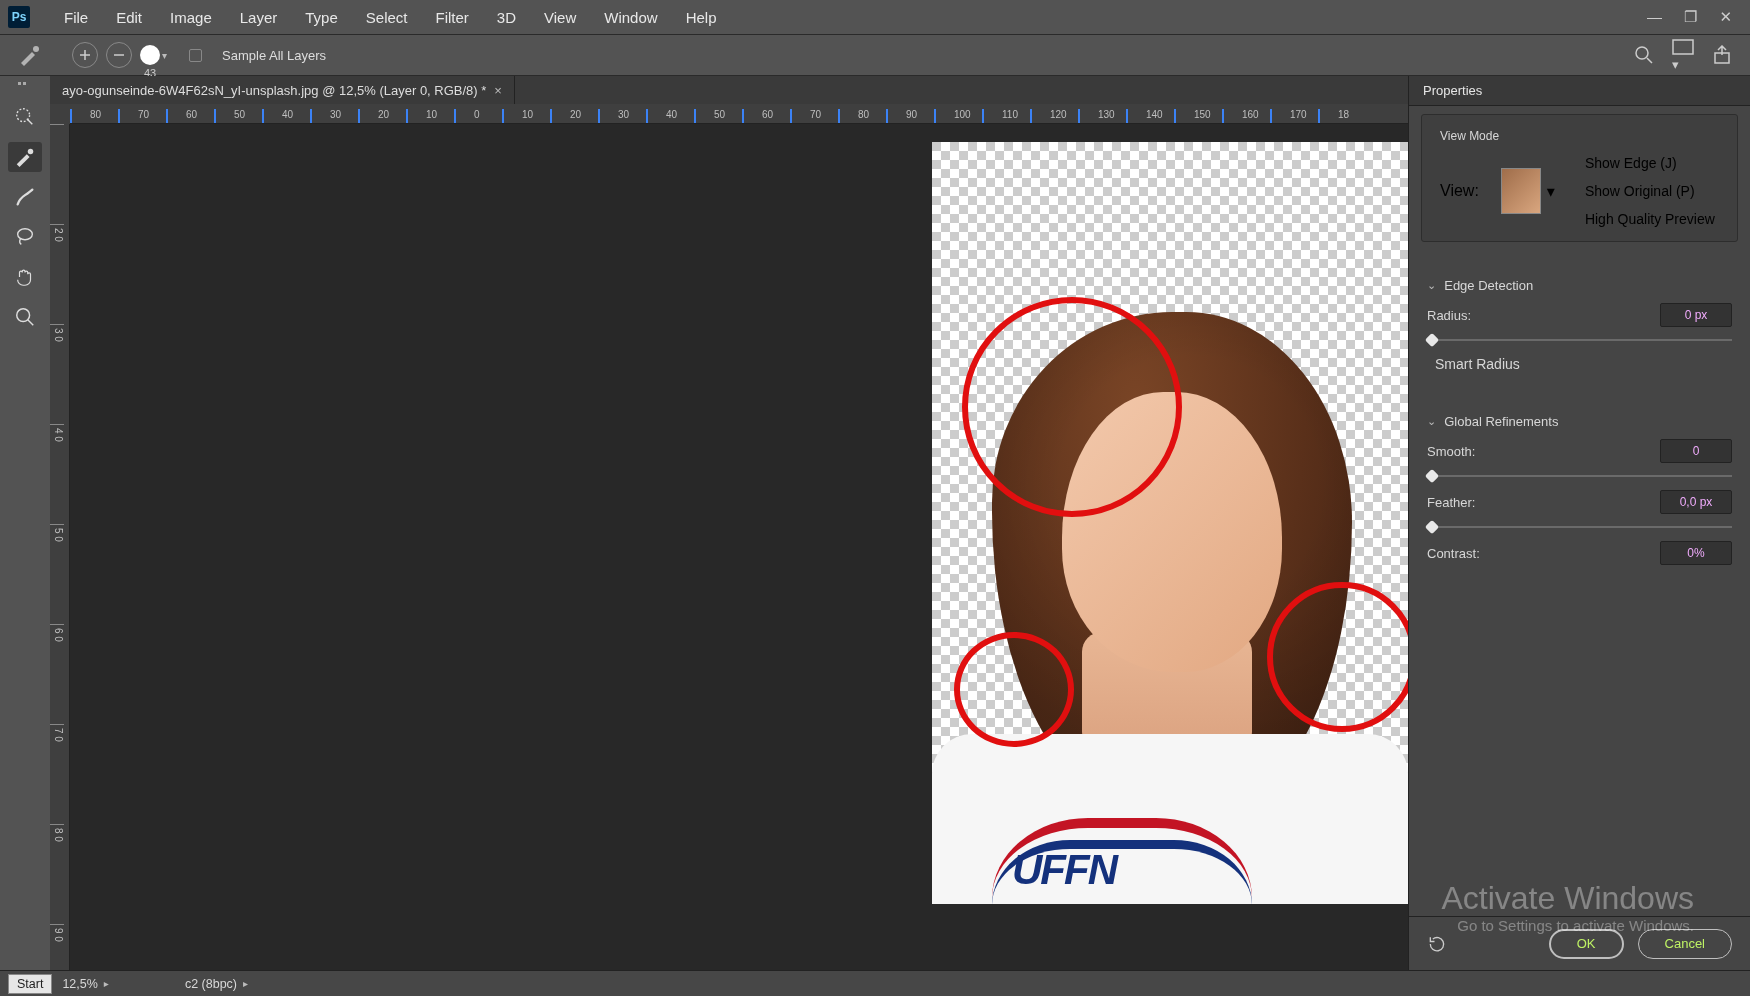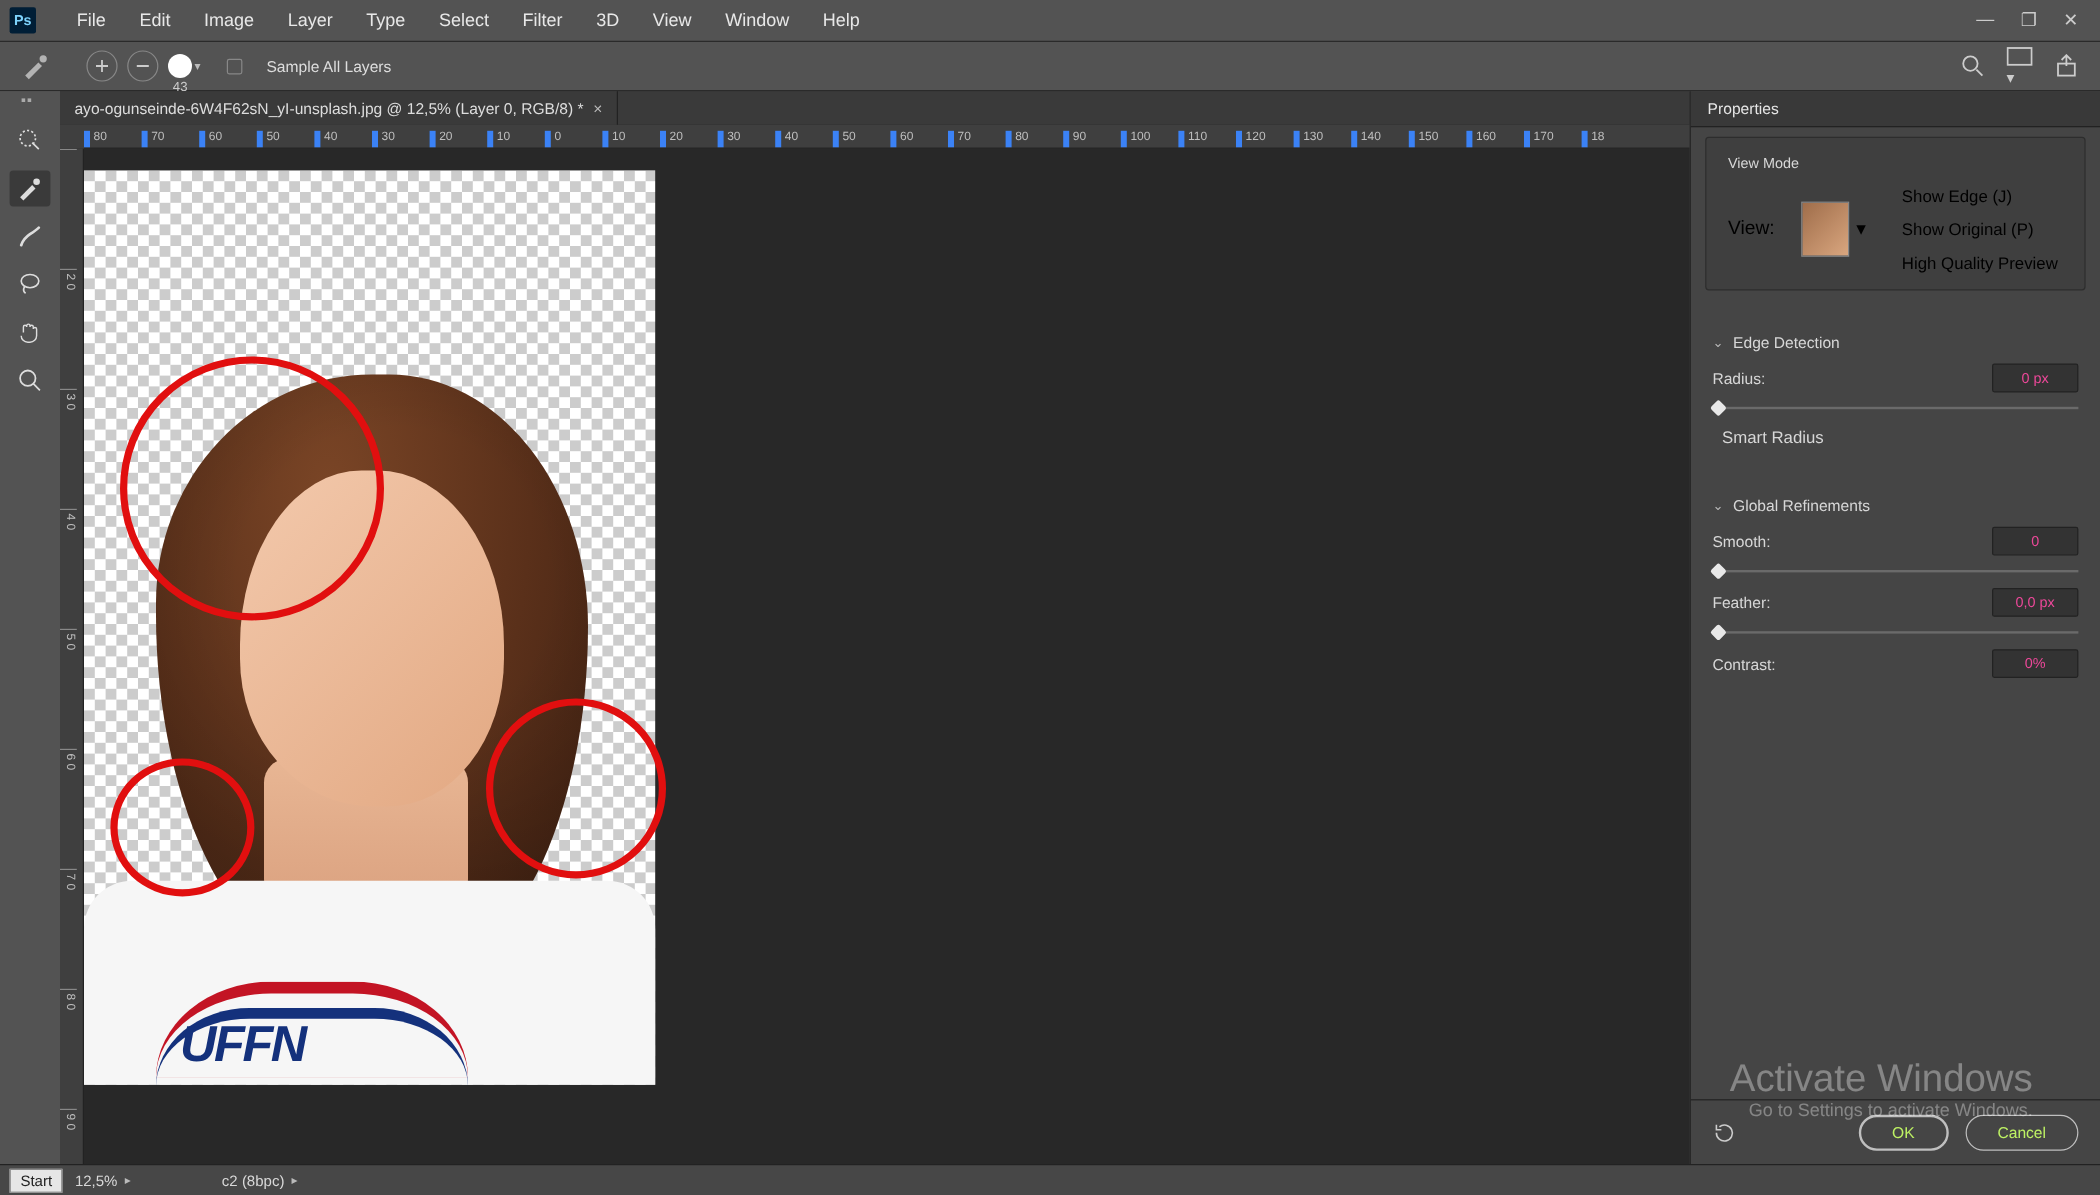--- a/index.html
+++ b/index.html
@@ -20,25 +20,25 @@
 .workspace{position:relative;height:calc(100% - 34px - 42px - 26px);display:flex}
 .toolcol{width:50px;background:#535353;display:flex;flex-direction:column;align-items:center;padding-top:6px;gap:10px}
 .toolcol .tool{width:34px;height:30px;display:flex;align-items:center;justify-content:center;color:#ddd;border-radius:3px}
 .toolcol .tool.active{background:#3a3a3a}
 .tabstrip{height:28px;background:#3a3a3a;display:flex;align-items:center;font-size:13px;color:#ddd}
 .tabstrip .tab{padding:0 12px;height:100%;display:flex;align-items:center;background:#3a3a3a;border-right:1px solid #222}
 .tabstrip .tab .close{margin-left:8px;color:#bbb}
 .docarea{flex:1;display:flex;flex-direction:column;background:#282828}
 .canvaswrap{flex:1;position:relative;overflow:hidden}
 .ruler-h{position:absolute;top:0;left:20px;right:0;height:20px;background:#3f3f3f;color:#bfbfbf;font-size:10px;display:flex;align-items:flex-end;overflow:hidden;border-bottom:1px solid #222}
-.ruler-h .tick{width:48px;flex:0 0 48px;border-left:5px solid #3b82f6;padding-left:3px;height:14px}
+.ruler-h .tick{width:48px;flex:0 0 48px;border-left:2px solid #3b82f6;padding-left:18px;height:14px}
 .ruler-v{position:absolute;top:20px;left:0;width:20px;bottom:0;background:#3f3f3f;color:#bfbfbf;font-size:10px;display:flex;flex-direction:column;overflow:hidden;border-right:1px solid #222}
 .ruler-v .tick{height:100px;flex:0 0 100px;border-top:1px solid #888;writing-mode:vertical-rl;padding-top:3px;width:14px}
 .ruler-corner{position:absolute;top:0;left:0;width:20px;height:20px;background:#3f3f3f}
-.canvas-outer{position:absolute;top:20px;left:20px;right:0;bottom:0;background:#282828;display:flex;align-items:flex-start;justify-content:flex-start;padding-top:18px}
+.canvas-outer{position:absolute;top:20px;left:20px;right:0;bottom:0;background:#282828;display:flex;align-items:flex-start;justify-content:flex-end;padding-top:18px}
 .canvas-bg{width:476px;height:762px;position:relative;background:repeating-conic-gradient(#fff 0 25%,#ccc 0 50%) 0 0/18px 18px}
 .subject{position:absolute;left:0;right:0;top:170px;bottom:0}
 .face{position:absolute;left:130px;top:80px;width:220px;height:280px;background:linear-gradient(135deg,#f3c9ac,#e2a882);border-radius:46% 48% 44% 50%/52% 52% 44% 44%}
 .neck{position:absolute;left:150px;top:320px;width:170px;height:140px;background:linear-gradient(180deg,#e8b694,#d99f7d);border-radius:20px 20px 40px 40px}
 .hair{position:absolute;left:60px;top:0;width:360px;height:500px;background:radial-gradient(ellipse at 40% 20%,#7a4526 0%,#5a301a 55%,#3d1f11 100%);border-radius:50% 46% 40% 44%/38% 42% 58% 60%}
 .hair::after{content:"";position:absolute;inset:0;background:radial-gradient(circle at 55% 35%,transparent 34%,rgba(0,0,0,.18) 70%);border-radius:inherit}
 .shirt{position:absolute;left:0;right:0;bottom:0;height:170px;background:#f6f6f6;border-radius:40px 40px 0 0}
 .shirt-logo{position:absolute;left:60px;bottom:6px;width:260px;height:80px;border-top:10px solid #c31424;border-radius:120px 120px 0 0/100px 100px 0 0}
 .shirt-logo::after{content:"";position:absolute;left:0;right:0;top:12px;height:56px;border-top:9px solid #14317c;border-radius:120px 120px 0 0/100px 100px 0 0}
 .shirt-text{position:absolute;left:80px;bottom:10px;font-weight:800;font-size:42px;color:#14317c;font-style:italic;letter-spacing:-2px}
@@ -53,21 +53,21 @@
 .section-header .chev{font-size:11px;color:#bbb}
 .section-boxed{background:#3f3f3f;border:1px solid #2d2d2d;border-radius:3px;padding:14px 18px;margin:8px 12px}
 .view-title{font-size:12px;color:#d7d7d7;margin-bottom:12px}
 .viewmode{display:flex;gap:22px;align-items:center}
 .thumb{width:40px;height:46px;background:linear-gradient(135deg,#9f6d4a,#d9a67f);border:1px solid #888}
 .thumbwrap{display:flex;align-items:center;gap:6px}
 .optcol{display:flex;flex-direction:column;gap:12px}
 .opt{display:flex;align-items:center;gap:8px;font-size:14px}
 .propbody{flex:1;overflow:auto;padding-bottom:10px}
 .row{display:flex;align-items:center;justify-content:space-between;margin:10px 0}
-.valbox{width:72px;height:24px;background:#333;border:1px solid #222;color:#ec4899;font-size:12px;display:flex;align-items:center;justify-content:center;border-radius:2px}
+.valbox{width:72px;height:24px;background:#333;border:1px solid #222;color:#f0abfc;font-size:12px;display:flex;align-items:center;justify-content:center;border-radius:2px}
 .slider{height:5px;position:relative;margin:4px 0 12px}
 .slider::before{content:"";position:absolute;left:0;right:0;top:2px;height:2px;background:#6a6a6a}
 .slider .knob{position:absolute;left:0;top:-2px;width:10px;height:10px;background:#e8e8e8;border-radius:2px;transform:rotate(45deg)}
 .panel-footer{height:54px;border-top:1px solid #222;display:flex;align-items:center;justify-content:flex-end;gap:14px;padding:0 18px;position:relative}
 .panel-footer .reset{position:absolute;left:18px;color:#ccc}
 .btn{height:30px;padding:0 26px;border:1.5px solid #bfbfbf;border-radius:16px;color:#bef264;font-size:13px;display:flex;align-items:center;background:transparent}
 .btn.primary{border-width:2px}
 .statusbar{height:26px;background:#474747;color:#d8d8d8;font-size:12.5px;display:flex;align-items:center;padding:0 8px;border-top:1px solid #222}
 .statusbar .startbtn{background:#e6e6e6;color:#222;padding:2px 8px;margin-right:10px;border:1px solid #888}
 .statusbar .chev{margin-right:16px;color:#bbb;font-size:10px}

